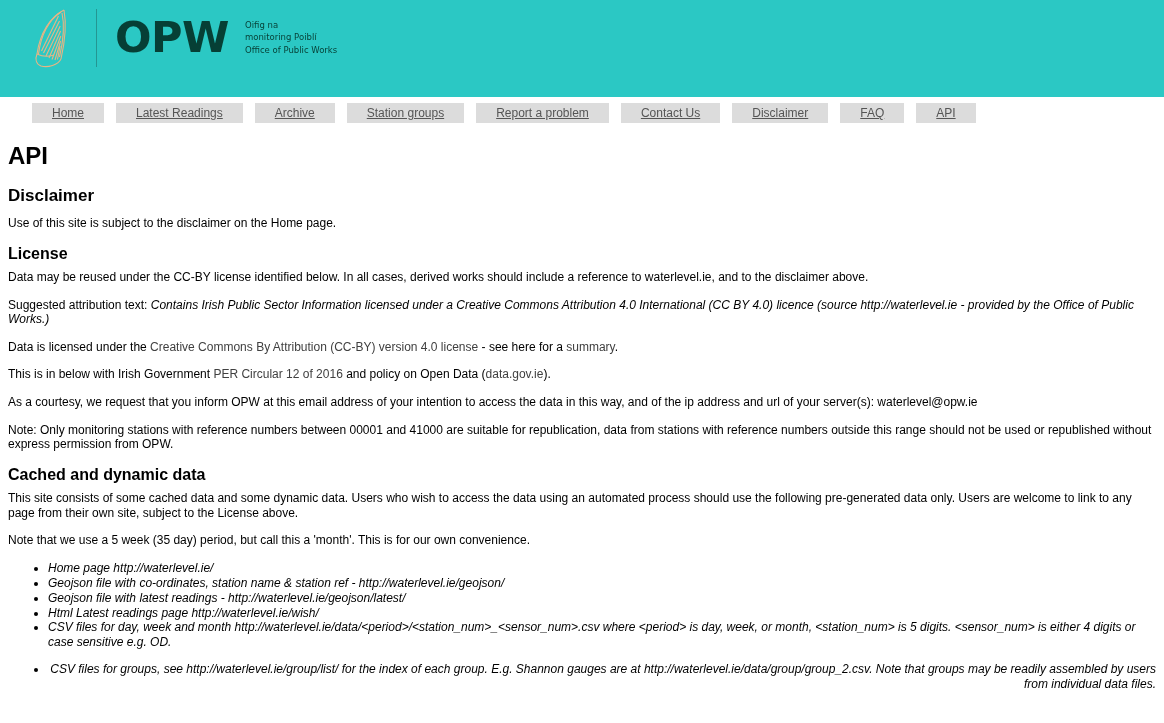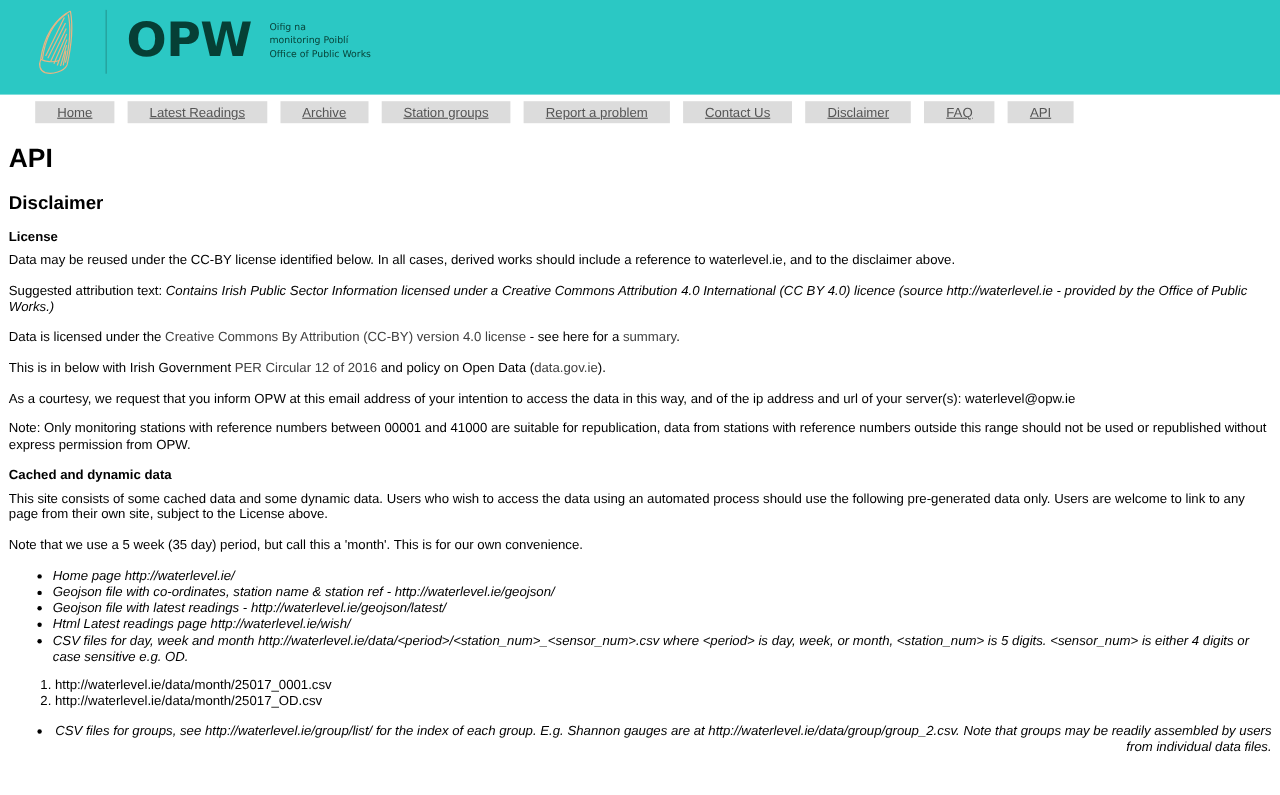--- a/index.html
+++ b/index.html
@@ -12,21 +12,21 @@
     width: 1164px;
     font-family: "Liberation Sans", sans-serif;
     font-size: 12px;
     color: #000000;
     -webkit-font-smoothing: antialiased;
   }
 
   
   .site-header {
     background: #2bc8c4;
-    height: 86px;
+    height: 97px;
     position: relative;
     overflow: hidden;
   }
   .brand {
     display: flex;
     align-items: center;
     padding-left: 28px;
     height: 75px;
   }
   .harp-icon {
@@ -95,21 +95,21 @@
     margin: 14px 0 8px 0;
     line-height: 1.1;
   }
   h2.section-title {
     font-size: 17px;
     font-weight: bold;
     margin: 18px 0 10px 0;
     line-height: 1.1;
   }
   h4.sub-title {
-    font-size: 12px;
+    font-size: 16px;
     font-weight: bold;
     margin: 13px 0 7px 0;
     line-height: 1.2;
   }
   p.para {
     margin: 0 0 13px 0;
     line-height: 1.22;
   }
   .italic {
     font-style: italic;
@@ -176,20 +176,21 @@
 <div class="nav-bar">
   <a class="nav-tab" href="#">Home</a><a class="nav-tab" href="#">Latest Readings</a><a class="nav-tab" href="#">Archive</a><a class="nav-tab" href="#">Station groups</a><a class="nav-tab" href="#">Report a problem</a><a class="nav-tab" href="#">Contact Us</a><a class="nav-tab" href="#">Disclaimer</a><a class="nav-tab" href="#">FAQ</a><a class="nav-tab" href="#">API</a>
 </div>
 
 <div class="content">
 
   <h1 class="page-title">API</h1>
 
   <h2 class="section-title">Disclaimer</h2>
 
+  <p class="para">Use of this site is subject to the disclaimer on the Home page.</p>
 
   <h4 class="sub-title">License</h4>
 
   <p class="para">Data may be reused under the CC-BY license identified below. In all cases, derived works should include a reference to waterlevel.ie, and to the disclaimer above.</p>
 
   <p class="para"><span>Suggested attribution text: </span><span class="italic">Contains Irish Public Sector Information licensed under a Creative Commons Attribution 4.0 International (CC BY 4.0) licence (source http://waterlevel.ie - provided by the Office of Public Works.)</span></p>
 
   <p class="para"><span>Data is licensed under the </span><a class="link" href="#">Creative Commons By Attribution (CC-BY) version 4.0 license</a><span> - see here for a </span><a class="link" href="#">summary</a><span>.</span></p>
 
   <p class="para"><span>This is in below with Irish Government </span><a class="link" href="#">PER Circular 12 of 2016</a><span> and policy on Open Data (</span><a class="link" href="#">data.gov.ie</a><span>).</span></p>
@@ -205,22 +206,18 @@
   <p class="para">Note that we use a 5 week (35 day) period, but call this a 'month'.  This is for our own convenience.</p>
 
   <ul class="bullets">
     <li>Home page http://waterlevel.ie/</li>
     <li>Geojson file with co-ordinates, station name &amp; station ref - http://waterlevel.ie/geojson/</li>
     <li>Geojson file with latest readings - http://waterlevel.ie/geojson/latest/</li>
     <li>Html Latest readings page http://waterlevel.ie/wish/</li>
     <li>CSV files for day, week and month http://waterlevel.ie/data/&lt;period&gt;/&lt;station_num&gt;_&lt;sensor_num&gt;.csv where &lt;period&gt; is day, week, or month, &lt;station_num&gt; is 5 digits. &lt;sensor_num&gt; is either 4 digits or case sensitive e.g. OD.</li>
   </ul>
 
-  <ol class="numbered">
-    <li>http://waterlevel.ie/data/month/25017_0001.csv</li>
-    <li>http://waterlevel.ie/data/month/25017_OD.csv</li>
-  </ol>
 
   <ul class="bullets second">
     <li>CSV files for groups, see http://waterlevel.ie/group/list/ for the index of each group.   E.g. Shannon gauges are at http://waterlevel.ie/data/group/group_2.csv.  Note that groups may be readily assembled by users from individual data files.</li>
   </ul>
 
 </div>
 
 </body></html>

